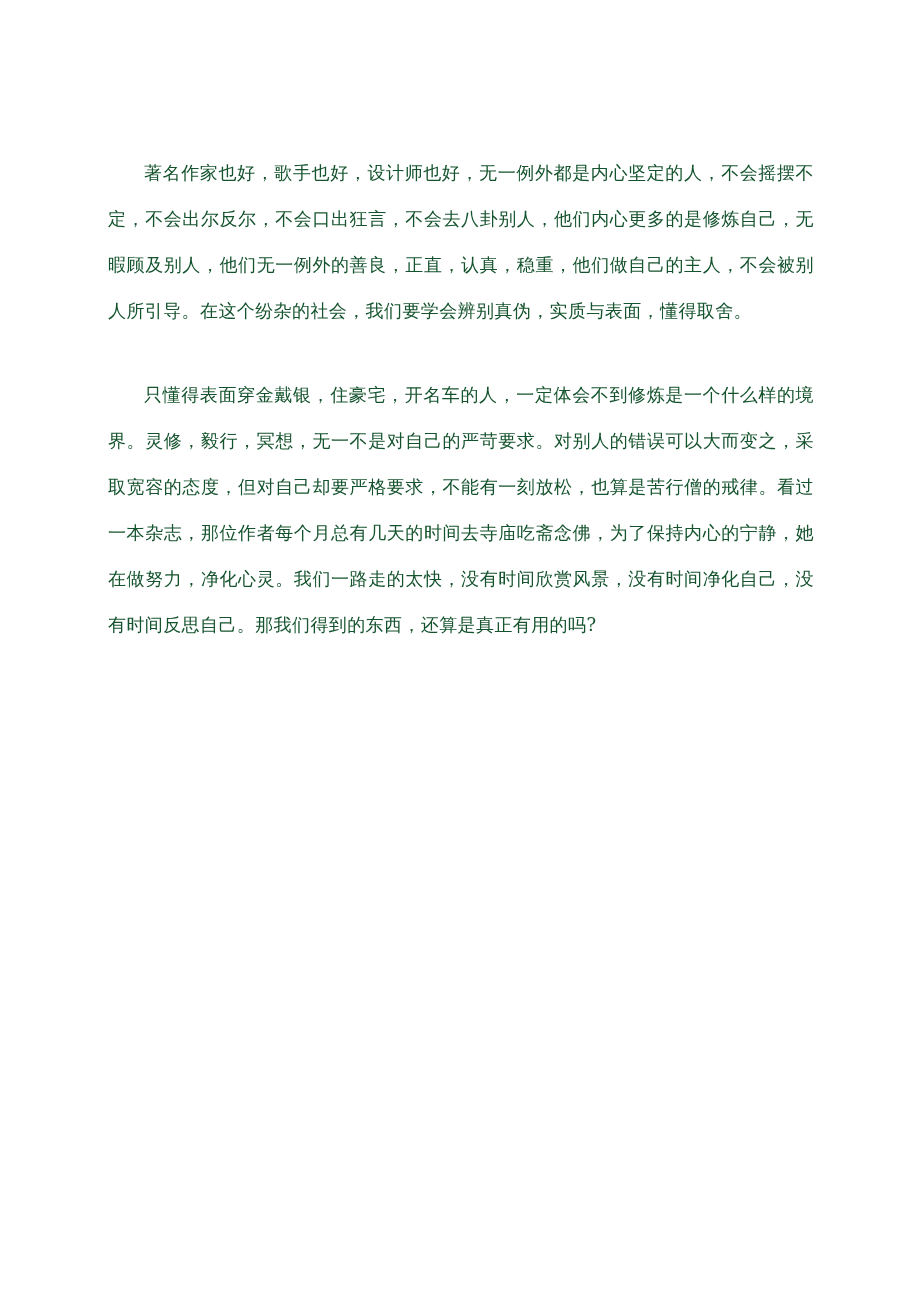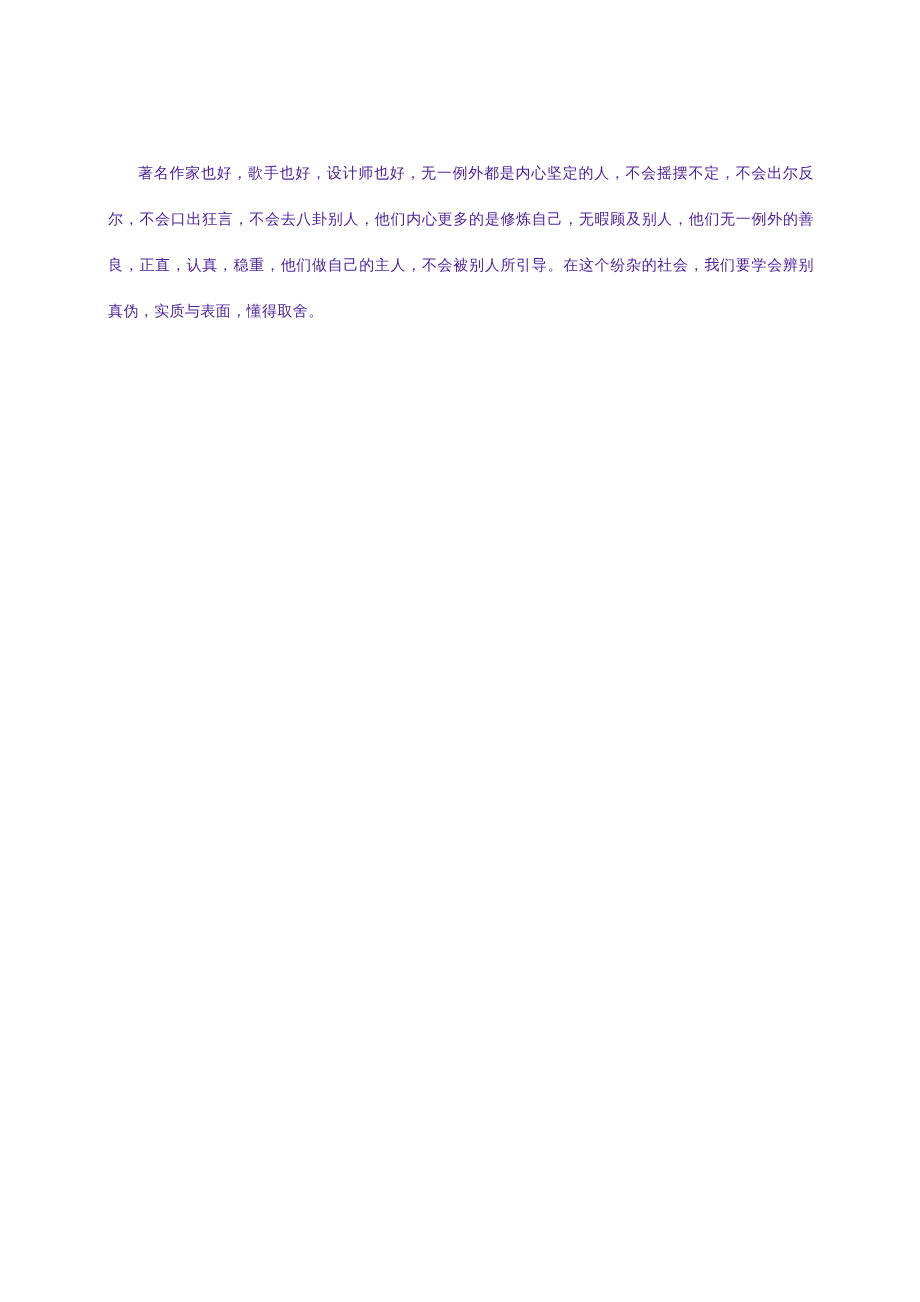--- a/index.html
+++ b/index.html
@@ -17,32 +17,33 @@
     font-family: "DejaVu Serif", "Liberation Serif", serif;
   }
   .doc-body {
     position: absolute;
     left: 108px;
     top: 150px;
     width: 706px;
   }
   .para {
     margin: 0 0 38px 0;
-    font-size: 15px;
+    font-size: 18px;
     line-height: 46px;
-    color: #4c1d95;
+    color: #14532d;
     text-align: justify;
     text-indent: 2em;
     letter-spacing: 0.4px;
     font-family: "DejaVu Serif", "Liberation Serif", serif;
   }
   .para:last-child {
     margin-bottom: 0;
   }
 </style>
 </head>
 <body>
 
 <div class="page">
   <div class="doc-body">
     <p class="para">著名作家也好，歌手也好，设计师也好，无一例外都是内心坚定的人，不会摇摆不定，不会出尔反尔，不会口出狂言，不会去八卦别人，他们内心更多的是修炼自己，无暇顾及别人，他们无一例外的善良，正直，认真，稳重，他们做自己的主人，不会被别人所引导。在这个纷杂的社会，我们要学会辨别真伪，实质与表面，懂得取舍。</p>
+    <p class="para">只懂得表面穿金戴银，住豪宅，开名车的人，一定体会不到修炼是一个什么样的境界。灵修，毅行，冥想，无一不是对自己的严苛要求。对别人的错误可以大而变之，采取宽容的态度，但对自己却要严格要求，不能有一刻放松，也算是苦行僧的戒律。看过一本杂志，那位作者每个月总有几天的时间去寺庙吃斋念佛，为了保持内心的宁静，她在做努力，净化心灵。我们一路走的太快，没有时间欣赏风景，没有时间净化自己，没有时间反思自己。那我们得到的东西，还算是真正有用的吗?</p>
   </div>
 </div>
 
 </body></html>

